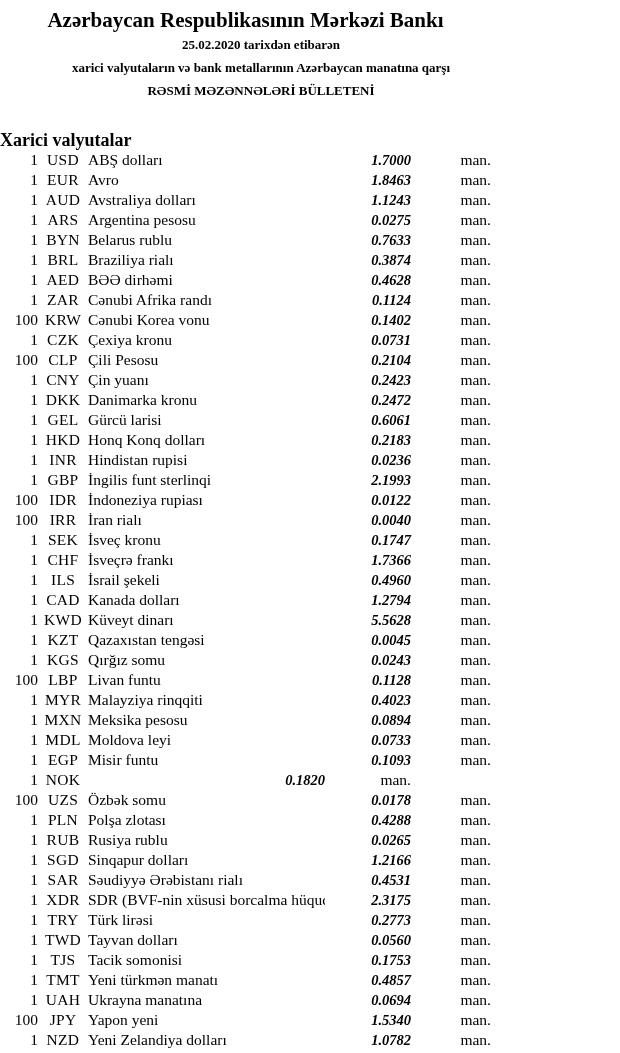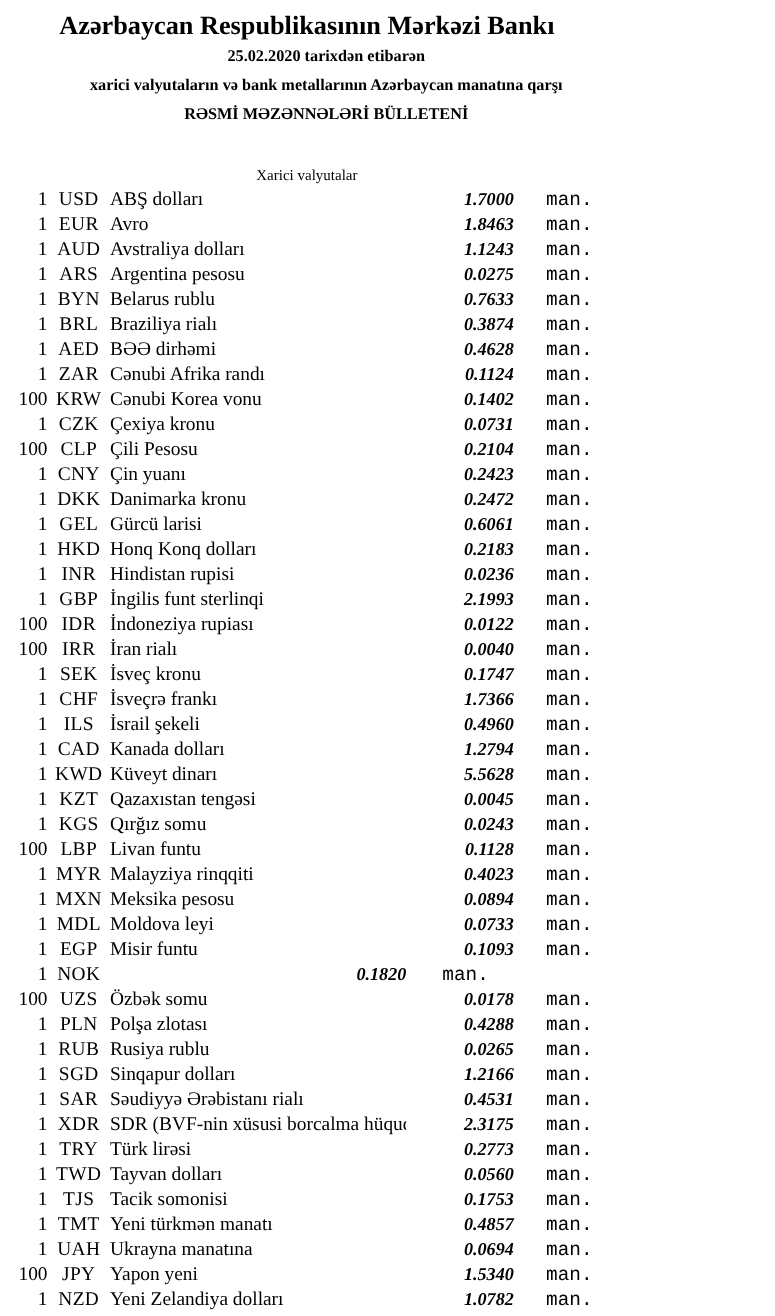--- a/index.html
+++ b/index.html
@@ -25,42 +25,41 @@
     line-height: 26px;
     margin: 0;
   }
   .header-line {
     font-size: 13px;
     font-weight: bold;
     line-height: 23px;
     padding-left: 31px;
   }
   .section-title {
-    text-align: center;
-    font-size: 12px;
-    font-weight: normal;
+    font-size: 18px;
+    font-weight: bold;
     line-height: 20px;
     margin-top: 28px;
   }
   .rates-table {
     margin-top: 0;
   }
   .row {
     display: grid;
     grid-template-columns: 38px 50px 1fr 86px 80px;
     height: 20px;
     align-items: baseline;
     font-size: 15.5px;
     line-height: 20px;
   }
   .qty   { text-align: right; }
   .code  { text-align: center; letter-spacing: 0.3px; }
   .name  { text-align: left; white-space: nowrap; overflow: hidden; }
   .rate  { text-align: right; font-weight: bold; font-style: italic; font-size: 14.5px; }
-  .unit  { text-align: center; padding-left: 9px; font-family: Liberation Mono, monospace; }
+  .unit  { text-align: right; padding-left: 9px; }
 </style>
 </head>
 <body>
 
 <div class="page">
 
   <div class="header">
     <h1 class="bank-name">Azərbaycan Respublikasının Mərkəzi Bankı</h1>
     <div class="header-line">25.02.2020 tarixdən etibarən</div>
     <div class="header-line">xarici valyutaların və bank metallarının Azərbaycan manatına qarşı</div>

